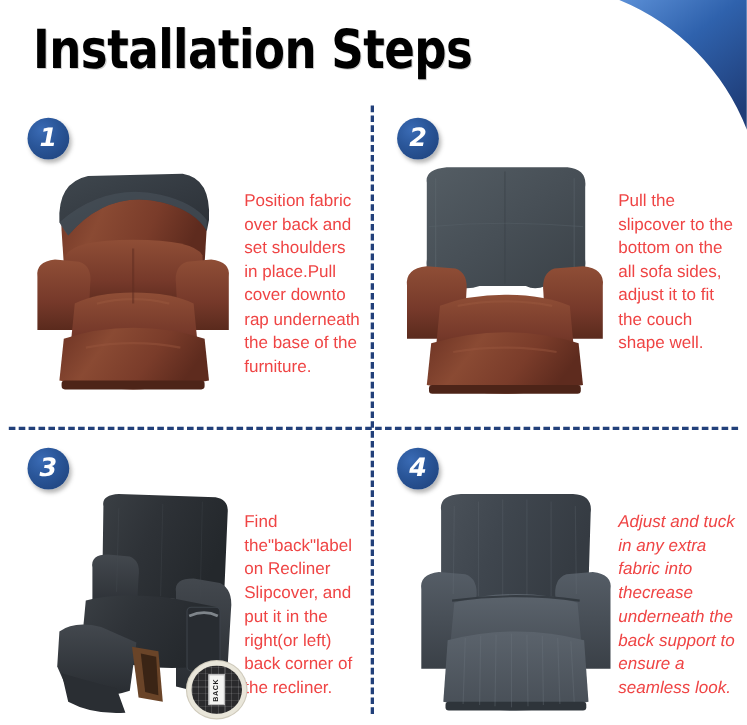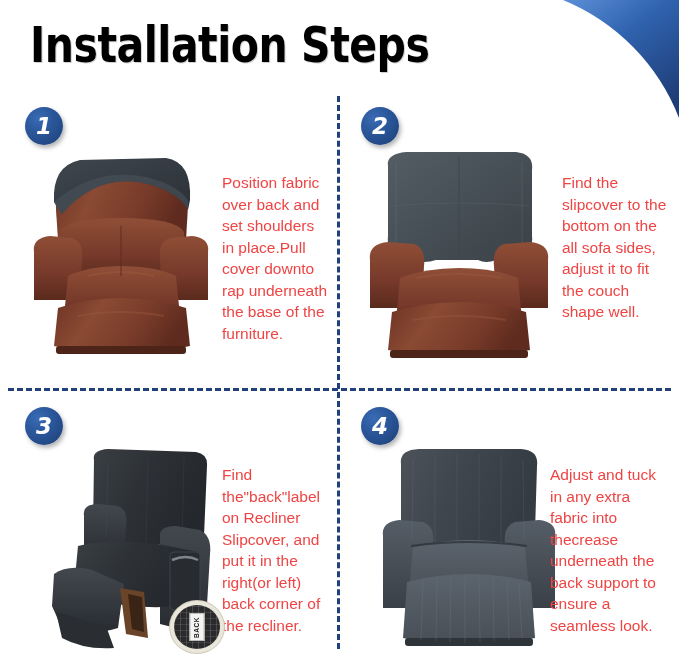--- a/index.html
+++ b/index.html
@@ -106,21 +106,21 @@
   .step-text {
     position: absolute;
     font-size: 15.5px;
     line-height: 21.5px;
     color: #ef4444;
     font-family: "Liberation Sans", sans-serif;
   }
   #step-1 .step-text { left: 222px; top: 76px; width: 108px; }
   #step-2 .step-text { left: 221px; top: 76px; width: 110px; }
   #step-3 .step-text { left: 222px; top: 72px; width: 112px; }
-  #step-4 .step-text { left: 209px; top: 72px; width: 112px; }
+  #step-4 .step-text { left: 221px; top: 72px; width: 112px; font-style: italic; }
 
   
   .recliner { width: 100%; height: 100%; display: block; }
 
   
   .back-label-inset {
     position: absolute;
     left: 170px;
     top: 601px;
     width: 54px;
@@ -271,21 +271,21 @@
 
       <path d="M34 138 Q60 128 93 128 Q128 128 152 138 L156 180 Q120 190 93 190 Q64 190 30 180 Z" fill="url(#br2b)"></path>
 
       <path d="M26 172 Q60 162 93 162 Q128 162 160 172 L164 210 Q120 218 93 218 Q62 218 22 210 Z" fill="url(#br2)"></path>
       <rect x="24" y="210" width="138" height="8" rx="3" fill="#4d2418"></rect>
       <path d="M50 138 Q93 130 136 138" stroke="#9a573d" stroke-width="2" fill="none" opacity="0.5"></path>
       <path d="M46 180 Q93 172 140 180" stroke="#9a573d" stroke-width="2" fill="none" opacity="0.45"></path>
     </svg>
   </div>
 
-  <div class="step-text">Find the slipcover to the bottom on the all sofa sides, adjust it to fit the couch shape well.</div>
+  <div class="step-text">Pull the slipcover to the bottom on the all sofa sides, adjust it to fit the couch shape well.</div>
 </div>
 
 <div class="step" id="step-3">
   <div class="badge">3</div>
 
   <div class="step-figure">
     <svg class="recliner" viewBox="0 0 178 212" xmlns="http://www.w3.org/2000/svg">
       <defs>
         <linearGradient id="dk3" x1="0" y1="0" x2="1" y2="0.4">
           <stop offset="0%" stop-color="#3a3f44"></stop>

